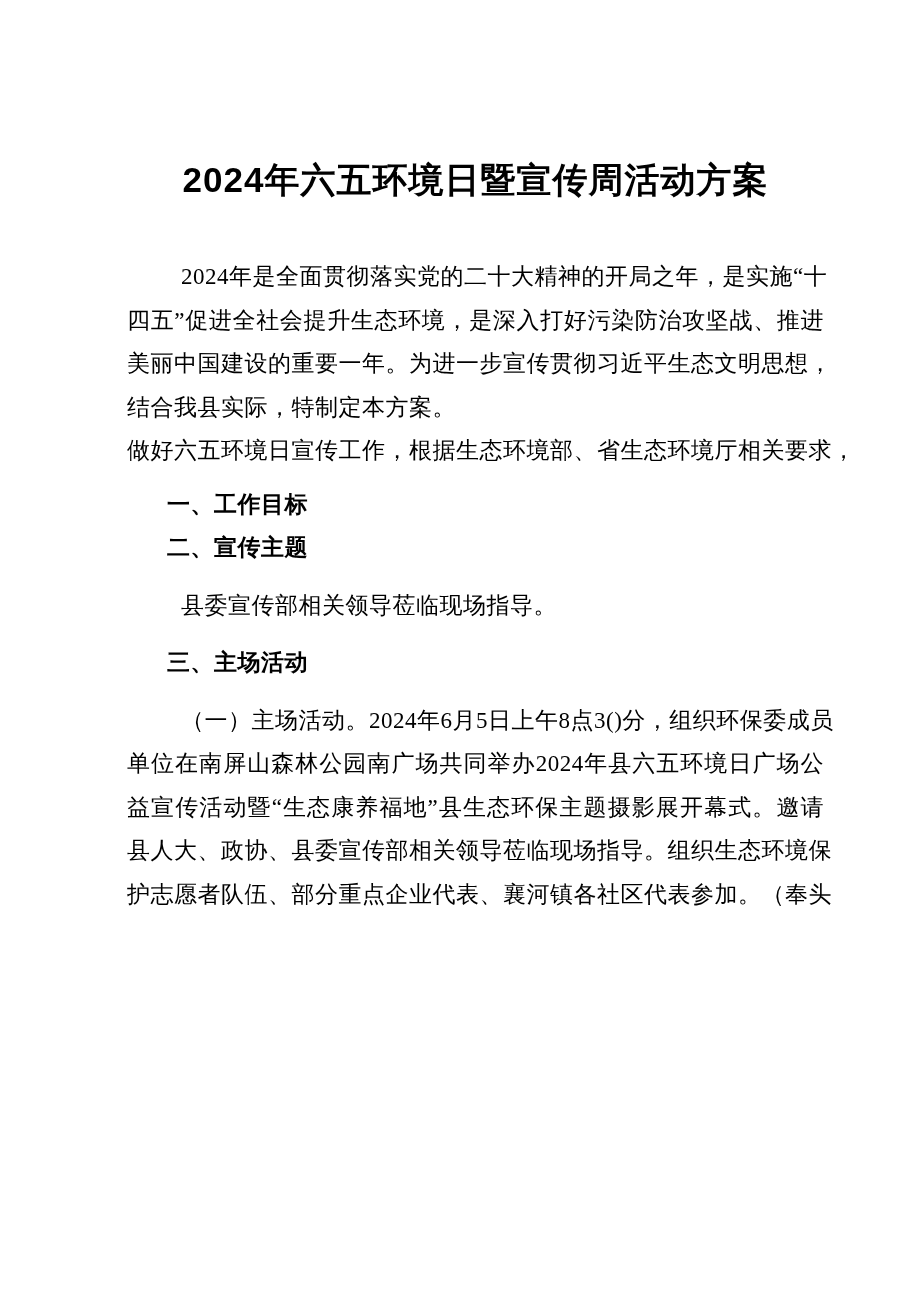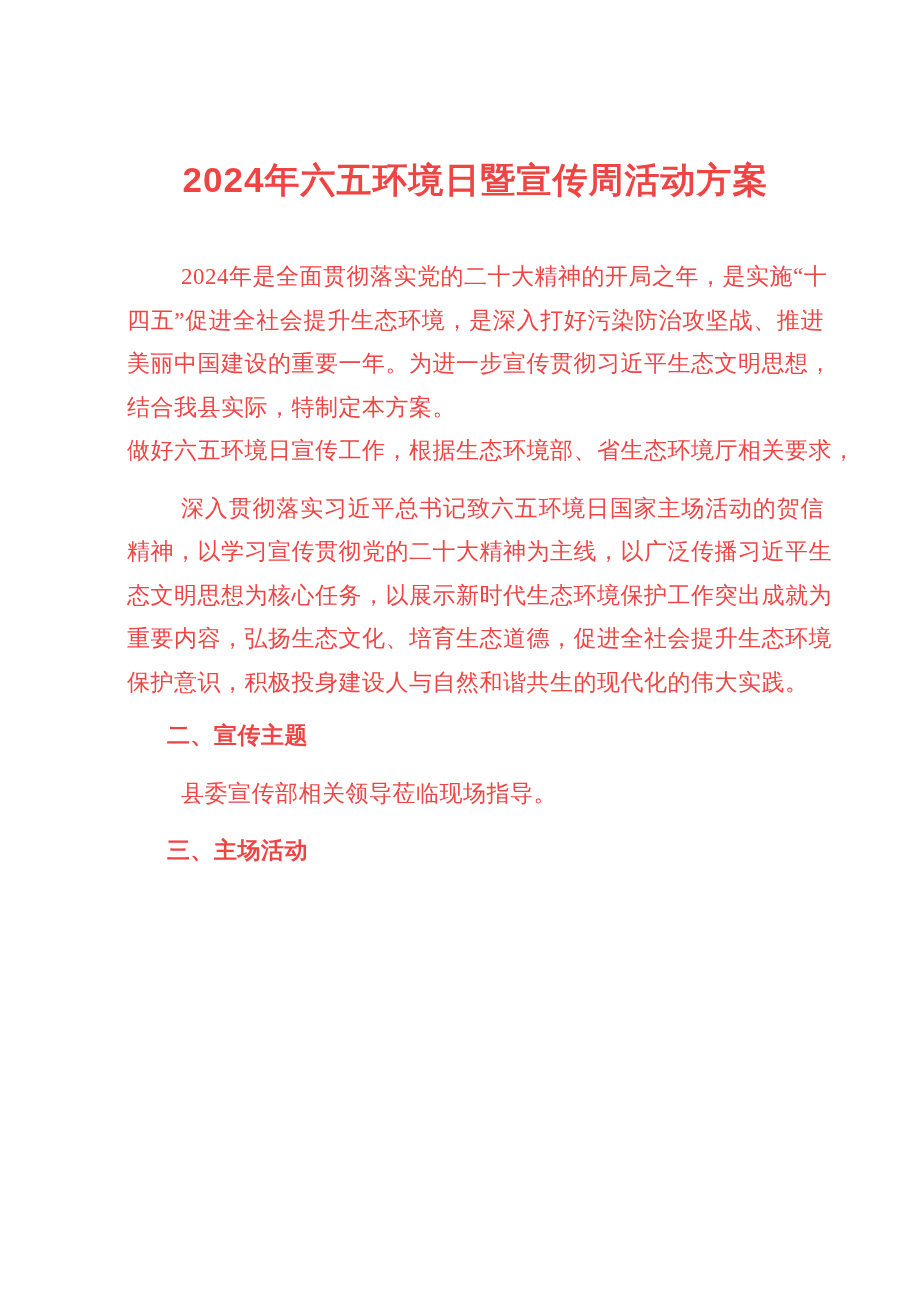--- a/index.html
+++ b/index.html
@@ -7,21 +7,21 @@
     padding: 0;
     background: #ffffff;
   }
   .page {
     position: relative;
     width: 920px;
     height: 1301px;
     background: #ffffff;
     box-sizing: border-box;
     padding: 160px 82px 0 113px;
-    color: #ef4444;
+    color: #000000;
     font-family: "Liberation Serif", "DejaVu Serif", serif;
     overflow: hidden;
   }
   .title {
     font-family: "Liberation Sans", "DejaVu Sans", sans-serif;
     font-weight: 700;
     font-size: 35px;
     line-height: 40px;
     text-align: center;
     letter-spacing: 1px;
@@ -62,26 +62,27 @@
 <div class="page">
   <h1 class="title">2024年六五环境日暨宣传周活动方案</h1>
   <div class="content">
       <div class="paragraph multi">
         <div class="line first fill">2024年是全面贯彻落实党的二十大精神的开局之年，是实施“十</div>
         <div class="line fill">四五”促进全社会提升生态环境，是深入打好污染防治攻坚战、推进</div>
         <div class="line fill">美丽中国建设的重要一年。为进一步宣传贯彻习近平生态文明思想，</div>
         <div class="line">结合我县实际，特制定本方案。</div>
         <div class="line fill">做好六五环境日宣传工作，根据生态环境部、省生态环境厅相关要求，</div>
       </div>
-      <div class="paragraph multi">
-        <div class="line first fill">深入贯彻落实习近平总书记致六五环境日国家主场活动的贺信</div>
-        <div class="line fill">精神，以学习宣传贯彻党的二十大精神为主线，以广泛传播习近平生</div>
-        <div class="line fill">态文明思想为核心任务，以展示新时代生态环境保护工作突出成就为</div>
-        <div class="line fill">重要内容，弘扬生态文化、培育生态道德，促进全社会提升生态环境</div>
-        <div class="line">保护意识，积极投身建设人与自然和谐共生的现代化的伟大实践。</div>
-      </div>
+      <div class="heading">一、工作目标</div>
       <div class="heading">二、宣传主题</div>
       <div class="paragraph">
         <div class="line first">县委宣传部相关领导莅临现场指导。</div>
       </div>
       <div class="heading">三、主场活动</div>
+      <div class="paragraph multi">
+        <div class="line first fill">（一）主场活动。2024年6月5日上午8点3()分，组织环保委成员</div>
+        <div class="line fill">单位在南屏山森林公园南广场共同举办2024年县六五环境日广场公</div>
+        <div class="line fill">益宣传活动暨“生态康养福地”县生态环保主题摄影展开幕式。邀请</div>
+        <div class="line fill">县人大、政协、县委宣传部相关领导莅临现场指导。组织生态环境保</div>
+        <div class="line fill">护志愿者队伍、部分重点企业代表、襄河镇各社区代表参加。（奉头</div>
+      </div>
     </div>
 </div>
 
 </body></html>

